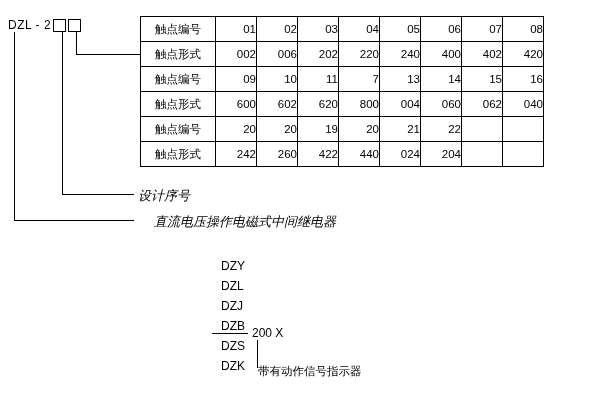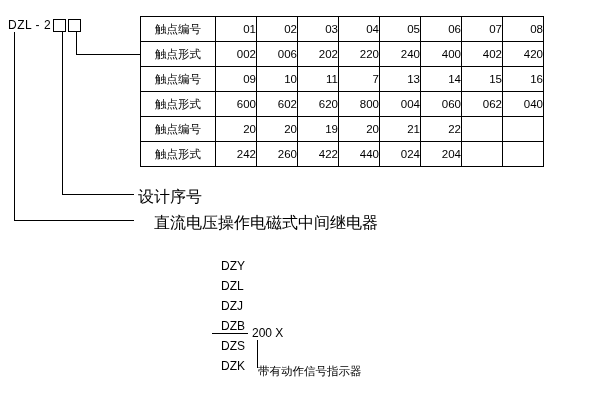--- a/index.html
+++ b/index.html
@@ -74,22 +74,23 @@
     border-top: 1px solid #000;
   }
   .vline {
     position: absolute;
     width: 0;
     border-left: 1px solid #000;
   }
 
   .leader-label {
     position: absolute;
-    font-size: 16px;
-    white-space: nowrap;
+    font-size: 13px;
+    white-space: nowrap;
+    font-style: italic;
   }
 
   
   .series {
     position: absolute;
     left: 176px;
     top: 248px;
     font-size: 12px;
     line-height: 20px;
     margin-left: 45px;

